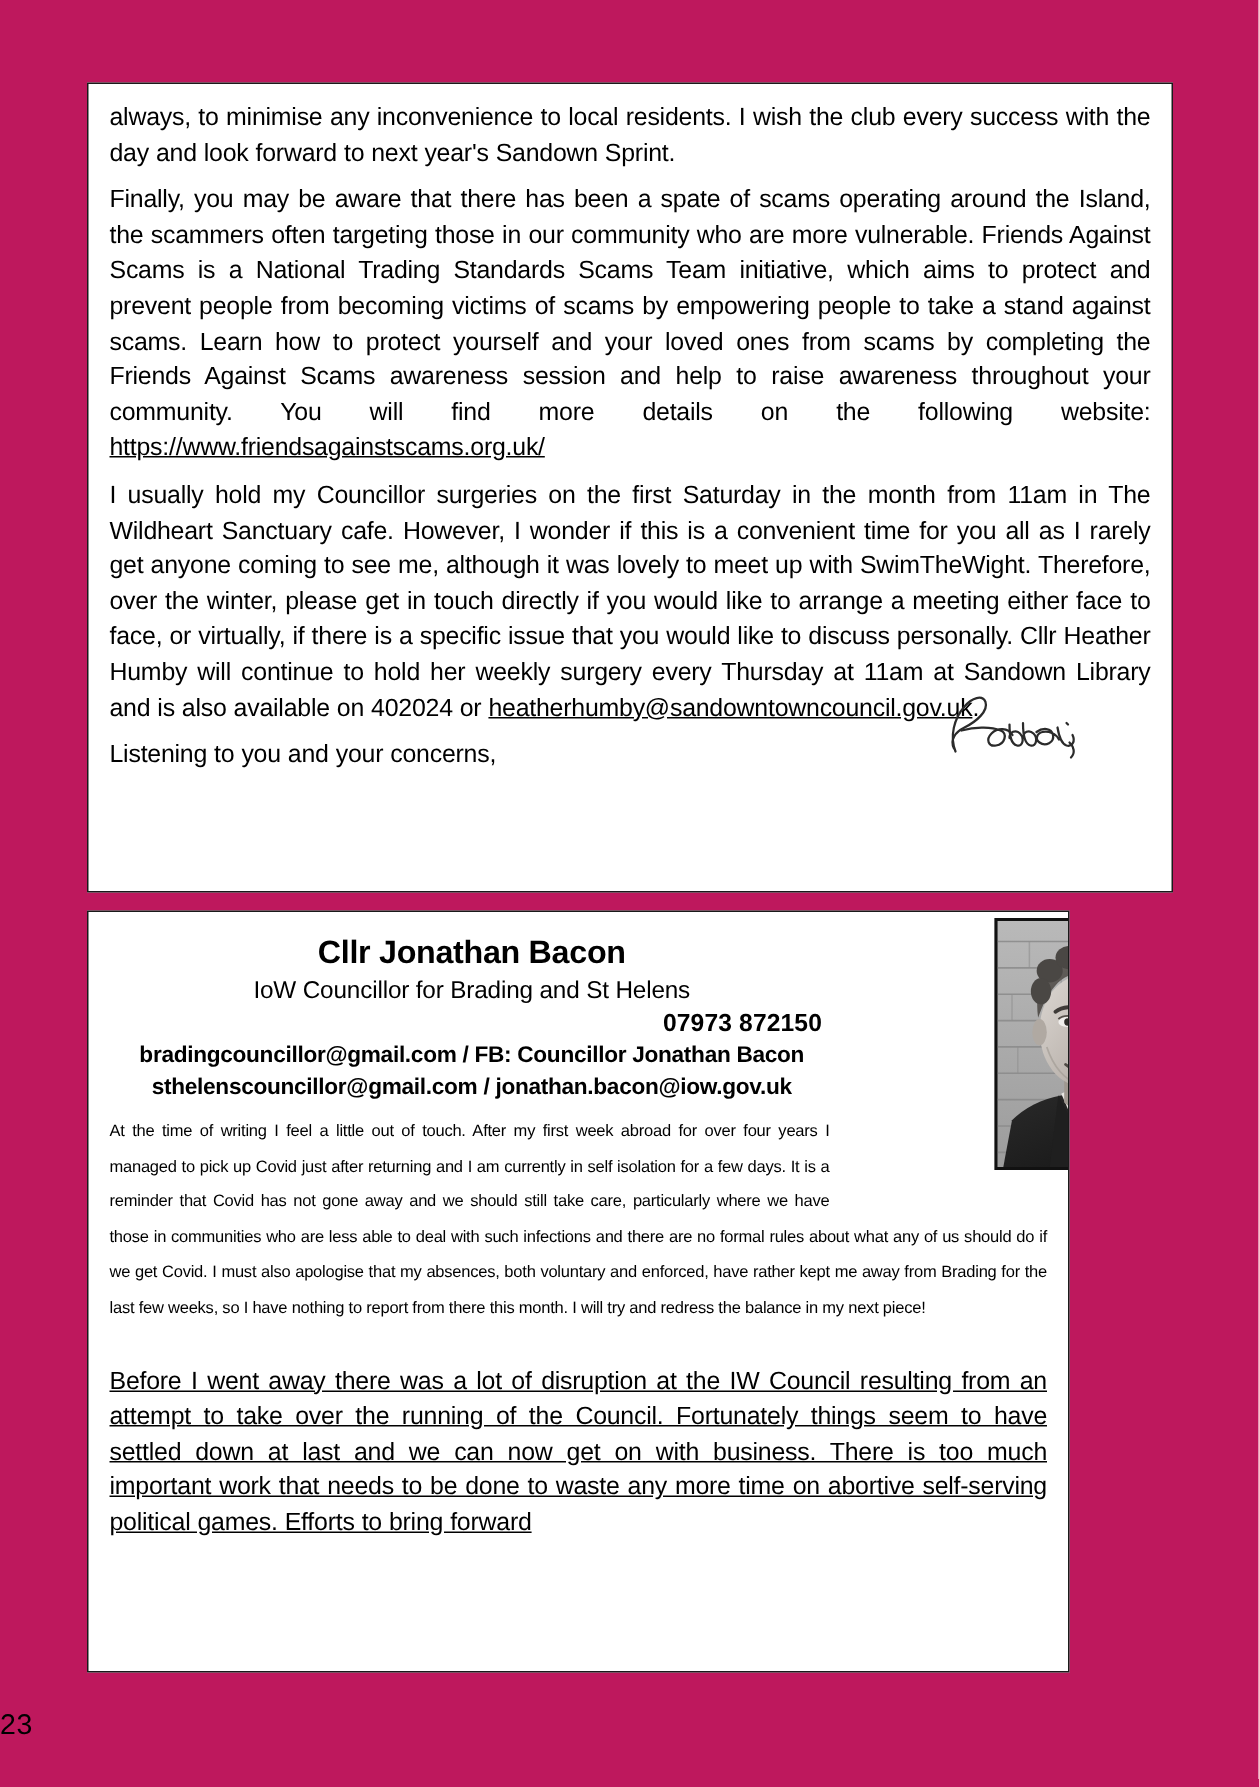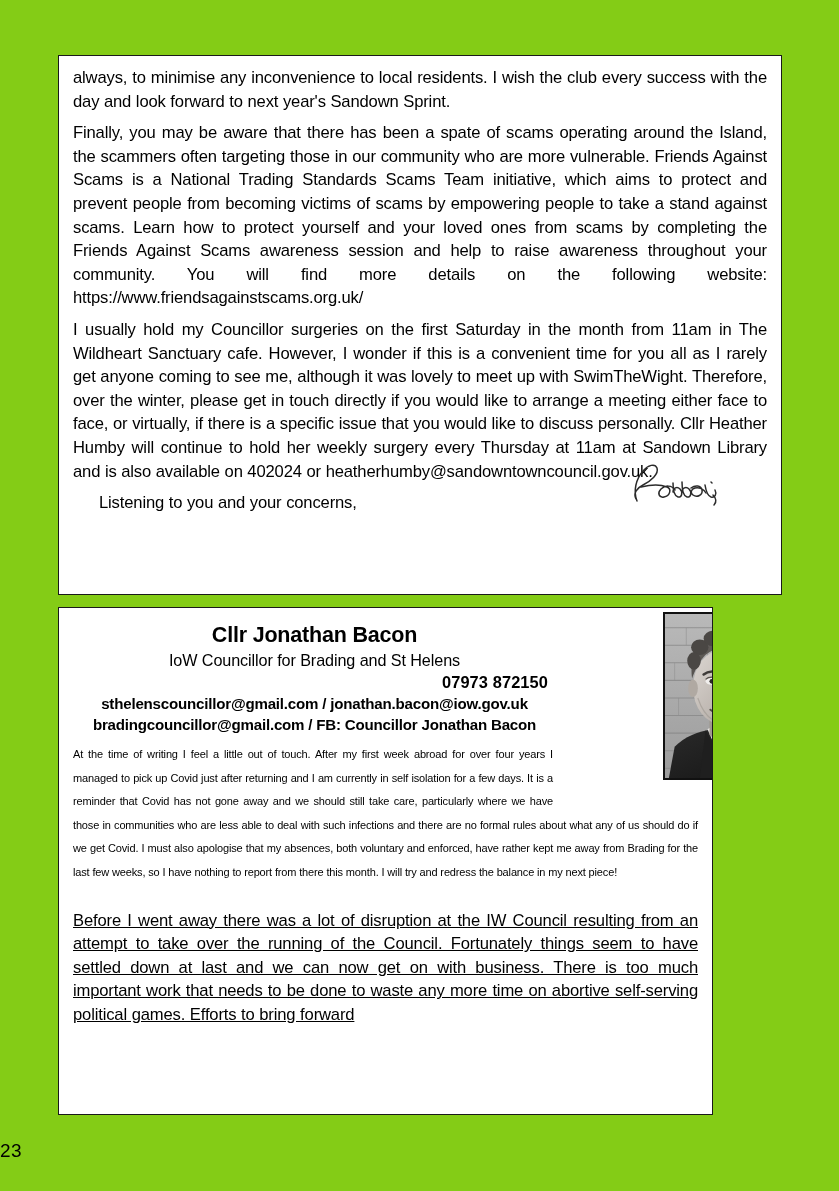--- a/index.html
+++ b/index.html
@@ -13,21 +13,21 @@
     height: 1191px;
     position: relative;
     font-family: "Liberation Sans", sans-serif;
     color: #000000;
     overflow: hidden;
   }
 
   .page {
     position: absolute;
     inset: 0;
-    background: #84cc16;
+    background: #be185d;
   }
 
   
   .article-box {
     position: absolute;
     box-sizing: border-box;
     border: 1.6px solid #1a1a1a;
     background: #ffffff;
   }
 
@@ -53,27 +53,26 @@
     margin: 0 0 8px 0;
     font-size: 16.6px;
     line-height: 23.6px;
     text-align: justify;
     text-justify: inter-word;
     letter-spacing: -0.15px;
     word-spacing: 0.2px;
   }
   p.body-par:last-child { margin-bottom: 0; text-decoration: underline; }
 
-  .u { }
+  .u { text-decoration: underline; }
 
   
   .sig-row {
     position: relative;
     min-height: 34px;
-    margin-left: 26px;
   }
   .signature {
     position: absolute;
     right: 44px;
     top: -34px;
     width: 96px;
     height: 52px;
     pointer-events: none;
   }
 
@@ -280,22 +279,22 @@
 
           <path d="M34 86 C38 98, 46 110, 59 112 C72 110, 80 98, 84 86" stroke="#a39c95" stroke-width="1.2" fill="none" opacity="0.7"></path>
         </svg>
       </div>
     </div>
 
     <div class="bacon-header">
       <div class="bacon-name">Cllr Jonathan Bacon</div>
       <div class="bacon-role">IoW Councillor for Brading and St Helens</div>
       <div class="bacon-phone">07973 872150</div>
+      <div class="bacon-contact">bradingcouncillor@gmail.com  /  FB: Councillor Jonathan Bacon</div>
       <div class="bacon-contact">sthelenscouncillor@gmail.com / jonathan.bacon@iow.gov.uk</div>
-      <div class="bacon-contact">bradingcouncillor@gmail.com  /  FB: Councillor Jonathan Bacon</div>
     </div>
 
     <p class="bacon-body-first">At the time of writing I feel a little out of touch. After my first week abroad for over four years I managed to pick up Covid just after returning and I am currently in self isolation for a few days. It is a reminder that Covid has not gone away and we should still take care, particularly where we have those in communities who are less able to deal with such infections and there are no formal rules about what any of us should do if we get Covid. I must also apologise that my absences, both voluntary and enforced, have rather kept me away from Brading for the last few weeks, so I have nothing to report from there this month. I will try and redress the balance in my next piece!</p>
 
     <div class="clearfix"></div>
 
     <p class="body-par">Before I went away there was a lot of disruption at the IW Council resulting from an attempt to take over the running of the Council. Fortunately things seem to have settled down at last and we can now get on with business. There is too much important work that needs to be done to waste any more time on abortive self-serving political games. Efforts to bring forward</p>
   </div>
 
   <div class="page-number">23</div>

